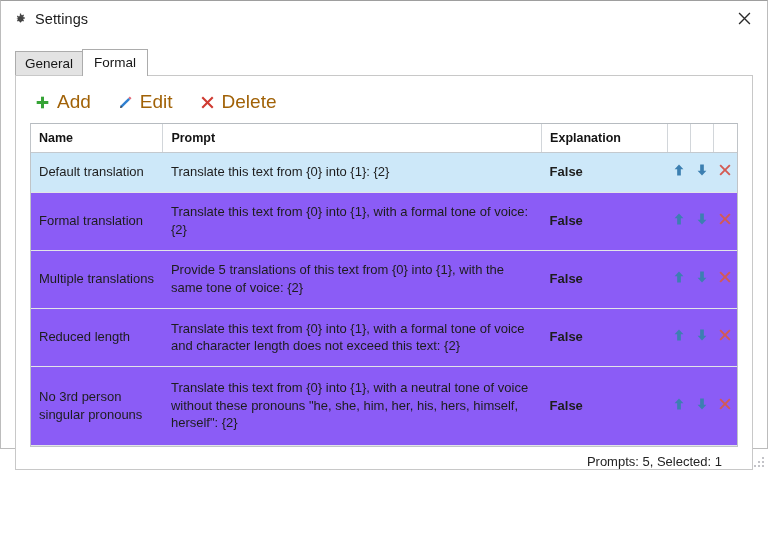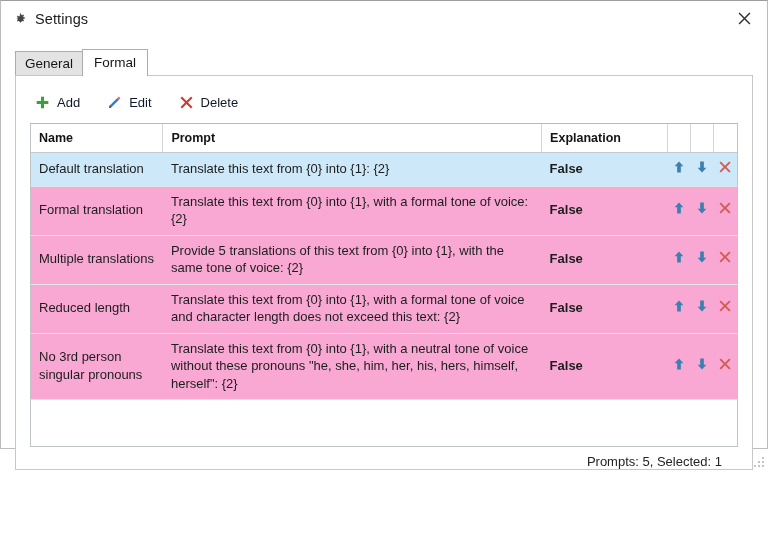--- a/index.html
+++ b/index.html
@@ -139,32 +139,32 @@
   .tool-ico {
     width: 17px;
     height: 17px;
     margin-right: 6px;
     display: inline-flex;
     align-items: center;
     justify-content: center;
     flex: 0 0 auto;
   }
   .tool-label {
-    font-size: 13px;
-    color: #0f172a;
+    font-size: 19px;
+    color: #a16207;
   }
 
   
   .grid {
     border: 1px solid #c0c4c8;
     border-top: 1px solid #b6bbc0;
     flex: 1 1 auto;
     display: flex;
-    flex-direction: column;
-    background: #f9a8d4;
+    flex-direction: row;
+    background: #8b5cf6;
     overflow: hidden;
     box-sizing: border-box;
   }
   .grid table {
     border-collapse: collapse;
     width: 100%;
     table-layout: fixed;
   }
   .grid th {
     background: #ffffff;

